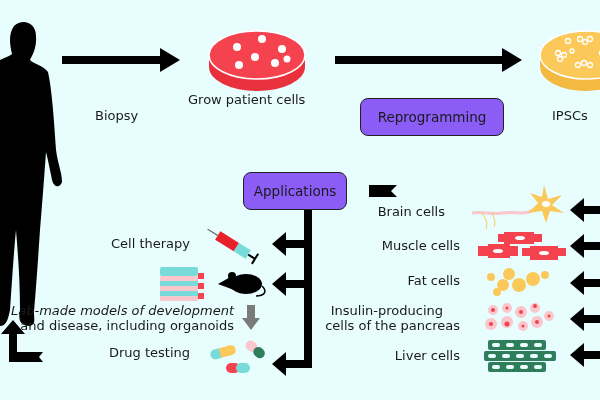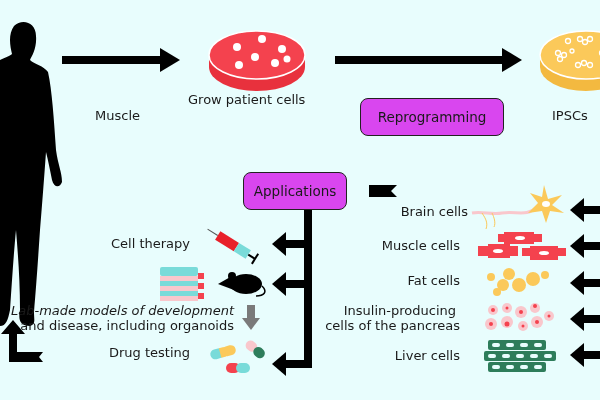--- a/index.html
+++ b/index.html
@@ -1,19 +1,19 @@
 <!DOCTYPE html>
 <html><head>
 <meta charset="utf-8">
 <style>
   html,body{margin:0;padding:0;}
   body{width:600px;height:400px;background:#e8fdfd;position:relative;overflow:hidden;font-family:"DejaVu Sans","Liberation Sans",sans-serif;color:#1a1a1a;}
   .lbl{position:absolute;font-size:13px;white-space:nowrap;}
   .lbl.r{text-align:right;}
-  .box{position:absolute;border:1.5px solid #222;border-radius:8px;background:#d946ef;font-size:13.5px;display:flex;align-items:center;justify-content:center;box-sizing:border-box;}
+  .box{position:absolute;border:1.5px solid #222;border-radius:8px;background:#8b5cf6;font-size:13.5px;display:flex;align-items:center;justify-content:center;box-sizing:border-box;}
   svg{position:absolute;overflow:visible;}
 </style>
 </head>
 <body>
 
 <svg width="70" height="330" style="left:0;top:20px;" viewBox="0 0 70 330">
   <path fill="#000" d="M14 6 C22 -2 36 2 36 16 C37 28 32 36 30 40 C34 44 44 46 48 52 C52 70 54 100 56 130 C58 145 62 152 62 162 C60 168 54 168 52 160 C50 150 48 140 46 132 C44 160 42 185 40 210 C38 240 36 270 34 292 C34 300 36 304 30 306 C20 306 18 300 20 290 C20 260 18 235 16 210 C14 230 12 260 10 290 C8 300 6 306 0 306 L0 40 C4 38 10 36 12 34 C10 26 8 14 14 6 Z"></path>
 </svg>
 
 <svg width="120" height="24" style="left:62px;top:48px;" viewBox="0 0 120 24">
@@ -53,21 +53,21 @@
       <circle cx="26" cy="30" r="2.5"></circle>
       <circle cx="22" cy="34" r="2.5"></circle>
     <circle cx="40" cy="40" r="2.5"></circle>
       <circle cx="46" cy="38" r="2.5"></circle>
       <circle cx="52" cy="40" r="2.5"></circle>
     <circle cx="64" cy="28" r="2.5"></circle>
       <circle cx="34" cy="26" r="2"></circle>
   </g>
 </svg>
 
-<div class="lbl" style="left:95px;top:108px;">Muscle</div>
+<div class="lbl" style="left:95px;top:108px;">Biopsy</div>
 <div class="lbl" style="left:188px;top:92px;">Grow patient cells</div>
 <div class="box" style="left:360px;top:98px;width:144px;height:38px;">Reprogramming</div>
 <div class="lbl" style="left:552px;top:108px;">IPSCs</div>
 
 <div class="box" style="left:243px;top:172px;width:104px;height:38px;">Applications</div>
 <svg width="30" height="12" style="left:369px;top:185px;" viewBox="0 0 30 12">
   <polygon points="0,0 28,0 22,6 28,12 0,12" fill="#000"></polygon>
 </svg>
 
 <svg width="50" height="180" style="left:272px;top:210px;" viewBox="0 0 50 180">
@@ -130,24 +130,24 @@
     <rect x="46" y="7" width="12" height="10" rx="5" fill="#2e7d5b"></rect>
   </g>
   <rect x="18" y="25" width="14" height="10" rx="5" fill="#f4424e"></rect>
   <rect x="28" y="25" width="14" height="10" rx="5" fill="#79dbd9"></rect>
 </svg>
 
 <svg width="45" height="45" style="left:3px;top:320px;" viewBox="0 0 45 45">
   <polygon points="10,0 22,14 14,14 14,32 40,32 36,37 40,42 6,42 6,14 -2,14" fill="#000"></polygon>
 </svg>
 
-<div class="lbl r" style="right:132px;top:204px;margin-left:8px;">Brain cells</div>
+<div class="lbl r" style="right:155px;top:204px;margin-left:8px;">Brain cells</div>
 <div class="lbl r" style="right:140px;top:238px;">Muscle cells</div>
 <div class="lbl r" style="right:140px;top:273px;">Fat cells</div>
-<div class="lbl r" style="right:144px;top:303px;">Insulin-producing</div>
+<div class="lbl r" style="right:157px;top:303px;">Insulin-producing</div>
 <div class="lbl r" style="right:140px;top:318px;">cells of the pancreas</div>
 <div class="lbl r" style="right:140px;top:348px;">Liver cells</div>
 
 <svg width="95" height="50" style="left:472px;top:183px;" viewBox="0 0 95 50">
   <path d="M0 30 C10 28 20 32 30 30 C45 28 55 34 65 24" stroke="#f9c7cc" stroke-width="3" fill="none"></path>
   <path d="M10 30 C14 36 16 40 14 46 M20 30 C22 34 24 40 22 44" stroke="#fbc95a" stroke-width="1" fill="none"></path>
   <polygon points="72,2 76,16 90,12 80,22 92,30 78,28 74,40 70,28 56,30 66,20 58,10 70,14" fill="#fbc95a"></polygon>
   <ellipse cx="74" cy="21" rx="4" ry="3" fill="#fff"></ellipse>
 </svg>
 

